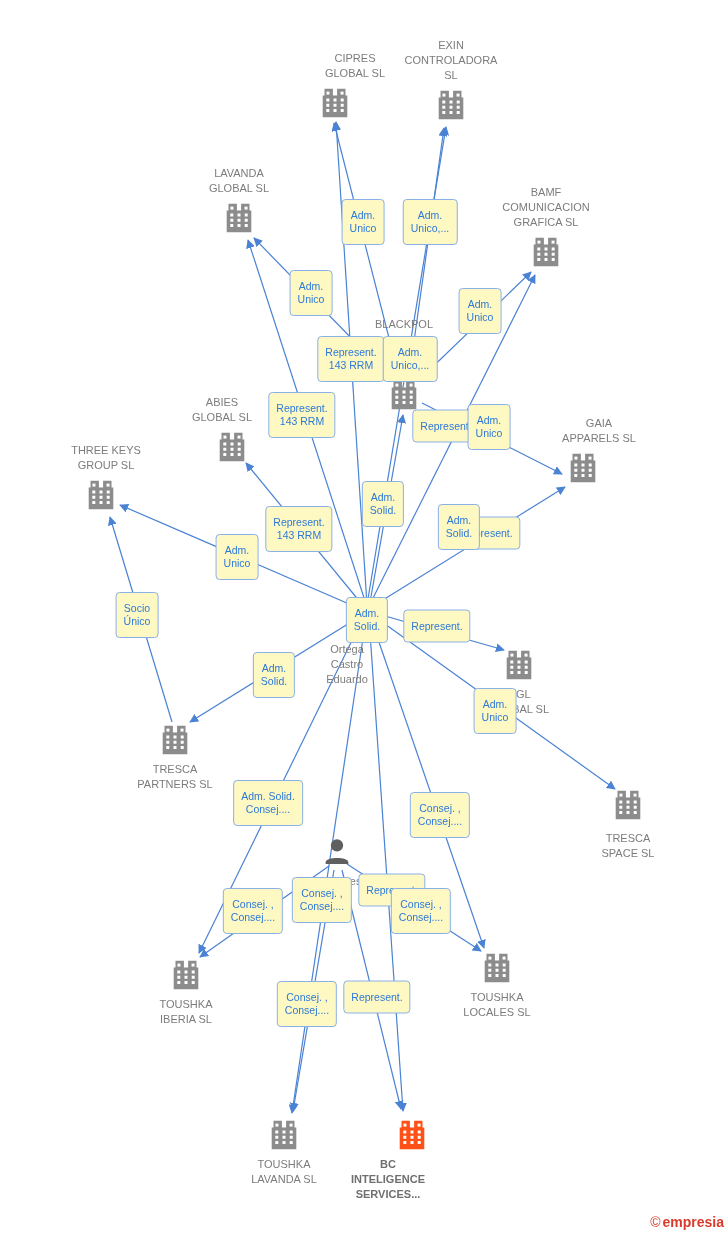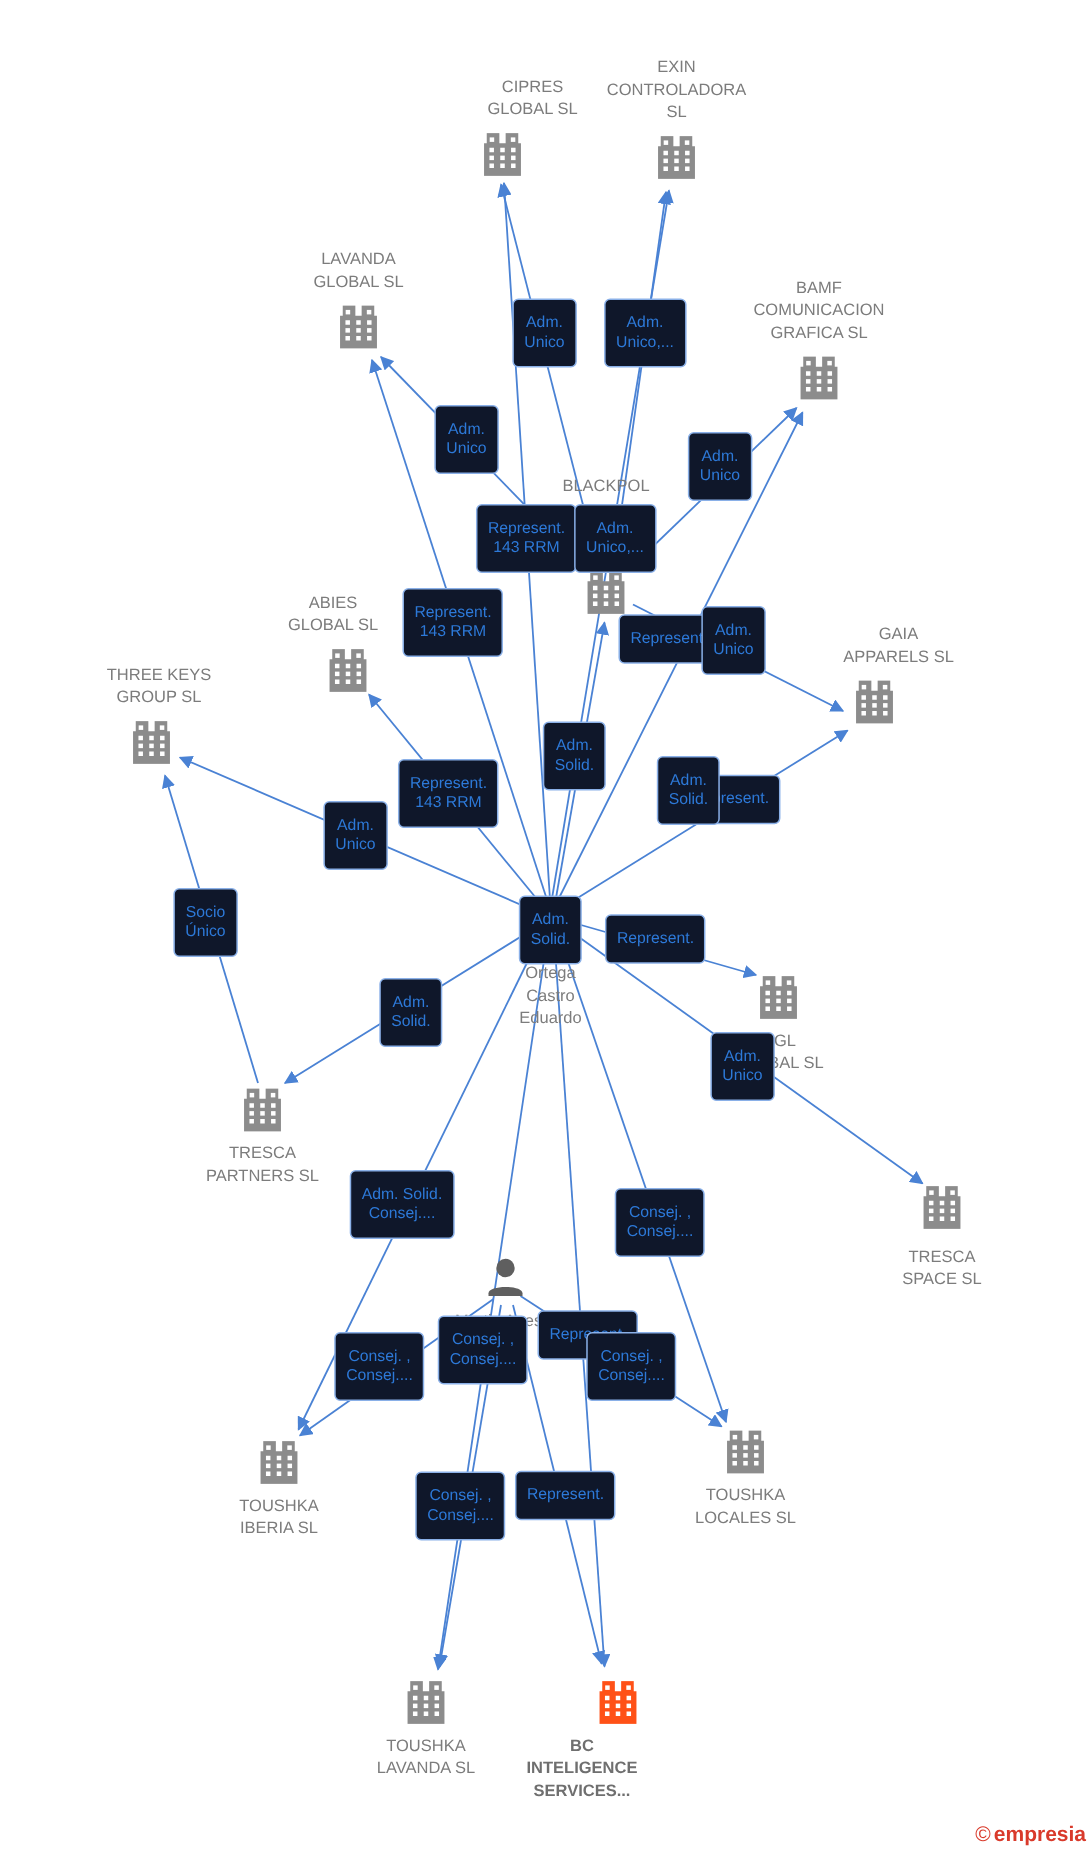--- a/index.html
+++ b/index.html
@@ -12,21 +12,21 @@
   .node-icon{position:absolute;}
   .node-icon svg{display:block;width:100%;height:100%;}
   .node-label{
     position:absolute;transform:translateX(-50%);text-align:center;
     font-size:11px;line-height:15px;color:#7c7c7c;white-space:nowrap;z-index:2;
   }
   .node-label.bold{font-weight:bold;color:#6f6f6f;}
   .node-label div{white-space:nowrap;}
   .edge-label{
     position:absolute;transform:translate(-50%,-50%);z-index:3;
-    background:#0f172a;border:1px solid #8ab0e8;border-radius:4px;
+    background:#fef9c3;border:1px solid #8ab0e8;border-radius:4px;
     color:#2d79d8;font-size:10.5px;line-height:13px;padding:9px 7px;
     text-align:center;white-space:nowrap;box-sizing:border-box;
   }
   .watermark{
     position:absolute;right:4px;bottom:5px;z-index:4;
     font-size:14px;font-weight:bold;color:#d93a2b;
   }
   .watermark .sym{font-weight:normal;margin-right:2px;}
 </style>
 </head>
@@ -492,21 +492,21 @@
     </div>
     <div class="node">
       <div class="node-icon" style="left: 351px; top: 596px; width: 32px; height: 32px; color: rgb(95, 95, 95);">
   <svg viewBox="0 0 24 24">
     <g fill="currentColor">
       <circle cx="12" cy="7" r="4.6"></circle>
       <path d="M3.5,21 v-1.4 c0,-4.2 17,-4.2 17,0 V21 z"></path>
     </g>
   </svg>
 </div>
-      <div class="node-label" style="left: 367px; top: 642px; text-align: center;">
+      <div class="node-label" style="left: 347px; top: 642px; text-align: center;">
         <div>Ortega</div>
         <div>Castro</div>
         <div>Eduardo</div>
       </div>
     </div>
     <div class="node">
       <div class="node-icon" style="left: 321px; top: 836px; width: 32px; height: 32px; color: rgb(95, 95, 95);">
   <svg viewBox="0 0 24 24">
     <g fill="currentColor">
       <circle cx="12" cy="7" r="4.6"></circle>

